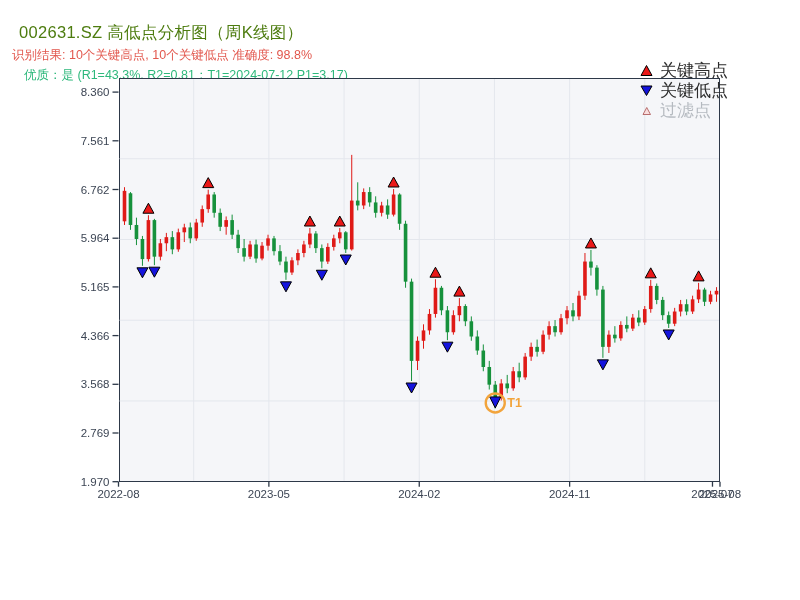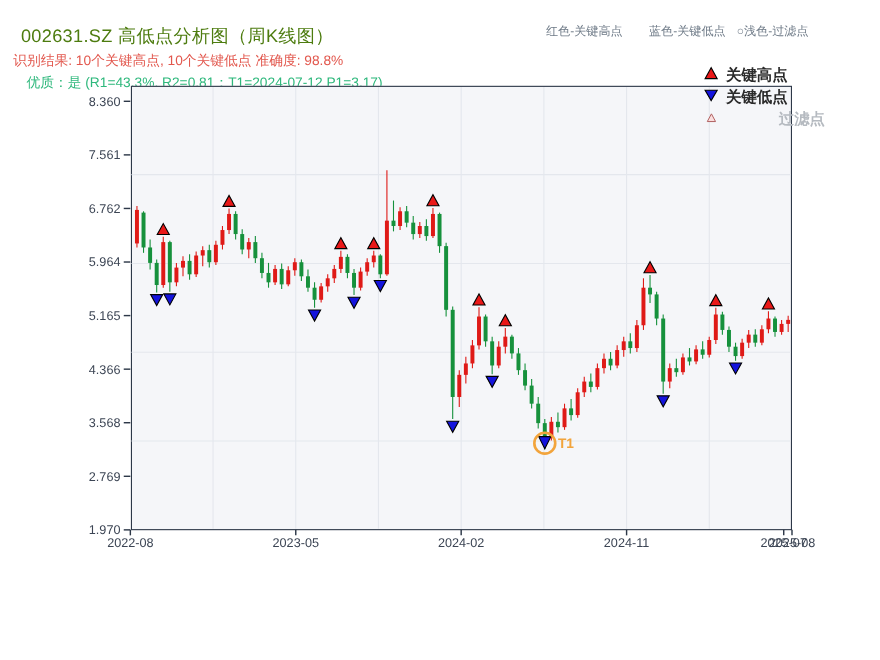--- a/index.html
+++ b/index.html
@@ -10,36 +10,31 @@
   .legend-top{position:absolute;top:21px;right:65px;display:flex;align-items:center;
               font-size:11px;color:#6e7a87;white-space:nowrap;}
   .legend-top .g1{margin-right:24px;}
   .legend-top .g2{margin-right:10px;}
   .sub-red{position:absolute;left:12px;top:47px;font-size:12.5px;color:#e2574d;}
   .sub-green{position:absolute;left:12px;top:67px;font-size:12.5px;color:#2eb87c;margin-left:12px;}
   .plot{position:absolute;left:118.5px;top:78px;width:601.5px;height:403.7px;
         background:#f5f6f9;border:1.6px solid #2d3848;box-sizing:border-box;}
   #chart-svg{position:absolute;left:0;top:0;width:800px;height:600px;}
   .chart-legend{position:absolute;left:640px;top:60px;}
-  .chart-legend .row{display:flex;height:20px;font-size:14px;color:#2b2b2b;font-weight:bold;}
+  .chart-legend .row{display:flex;align-items:center;height:20px;font-size:17px;color:#2b2b2b;}
   .chart-legend .row svg{margin-right:7px;display:block;}
-  .chart-legend .row.muted span{color:#b5bac0;margin-left:48px;}
+  .chart-legend .row.muted span{color:#b5bac0;}
 </style>
 </head>
 <body>
 
 <div class="page">
 
   <div class="title">002631.SZ 高低点分析图（周K线图）</div>
 
-  <div class="legend-top">
-    <span class="g1">红色-关键高点</span>
-    <span class="g2">蓝色-关键低点</span>
-    <span>○浅色-过滤点</span>
-  </div>
 
   <div class="sub-red">识别结果: 10个关键高点, 10个关键低点  准确度: 98.8%</div>
   <div class="sub-green">优质：是 (R1=43.3%, R2=0.81；T1=2024-07-12 P1=3.17)</div>
 
   <div class="plot"></div>
 
   <svg id="chart-svg" xmlns="http://www.w3.org/2000/svg">
       <g>
         <line x1="193.6875" y1="79" x2="193.6875" y2="480.7" stroke="#e4e7ed" stroke-width="1"></line>
         <line x1="268.875" y1="79" x2="268.875" y2="480.7" stroke="#e4e7ed" stroke-width="1"></line>

